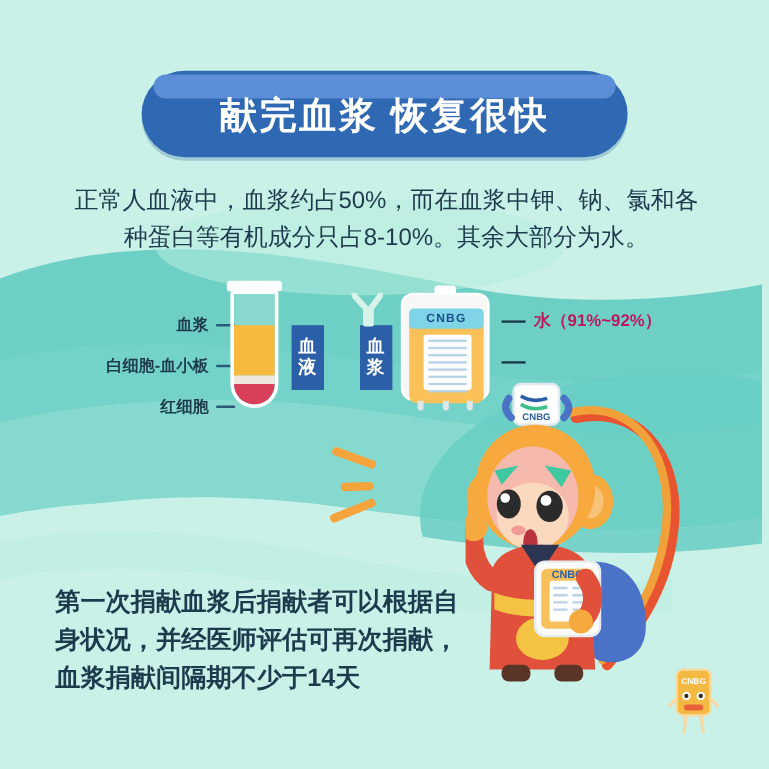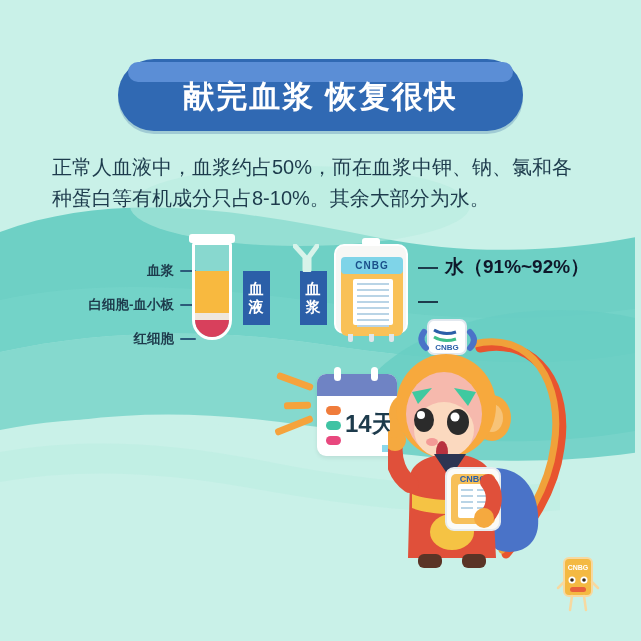--- a/index.html
+++ b/index.html
@@ -26,21 +26,21 @@
   }
   .title-pill .title-text{
     position:absolute;inset:0;display:flex;align-items:center;justify-content:center;
     color:#ffffff;font-size:31px;font-weight:bold;letter-spacing:2px;
     padding-top:4px;box-sizing:border-box;white-space:nowrap;
   }
 
   
   .intro{
     position:absolute;left:52px;top:152px;width:540px;
-    color:#1d3b4c;font-size:20px;line-height:31px;
+    color:#1d3b4c;font-size:20px;line-height:31px;text-align:center;
     font-weight:500;
   }
 
   
   .tube-labels{position:absolute;left:58px;top:256px;width:140px;text-align:right;}
   .tube-labels .lbl{
     color:#1d3b4c;font-size:13.5px;line-height:14px;font-weight:600;
     position:absolute;right:0;white-space:nowrap;
   }
   .lbl-dash{
@@ -93,21 +93,21 @@
   .bag .sheet{
     position:absolute;left:17px;top:33px;width:40px;height:46px;background:#ffffff;border-radius:2px;
   }
   .bag .sheet i{display:block;height:2px;background:#b9d4e6;margin:4px 4px 0 4px;}
   .bag .neck{position:absolute;left:28px;top:0;width:18px;height:8px;background:#ffffff;border-radius:3px;}
   .bag .port{position:absolute;top:96px;width:5px;height:8px;background:#dfe6ea;border-radius:0 0 2px 2px;}
 
   
   .comp{position:absolute;left:418px;top:250px;}
   .comp .row{
-    color:#0f172a;font-size:19px;font-weight:600;line-height:34px;white-space:nowrap;
+    color:#be185d;font-size:14px;font-weight:600;line-height:34px;white-space:nowrap;
   }
   .comp .dash{display:inline-block;width:20px;height:2px;background:#1d3b4c;
     vertical-align:middle;margin-right:7px;}
 
   
   .dashbox{
     position:absolute;left:62px;top:365px;width:195px;height:84px;
     border:2px dashed #ffffff;border-radius:14px;box-sizing:border-box;
   }
   .dashbox .txt{
@@ -244,31 +244,22 @@
     </div>
   </div>
 
 
   <div class="burst">
     <span class="b1"></span>
     <span class="b2"></span>
     <span class="b3"></span>
   </div>
 
-  <div class="calendar">
-    <div class="head"></div>
-    <div class="ring l"></div>
-    <div class="ring r"></div>
-    <div class="dot d1"></div>
-    <div class="dot d2"></div>
-    <div class="dot d3"></div>
-    <div class="days">14天</div>
-    <div class="corner"></div>
-  </div>
-
+
+  <div class="bottom-text">第一次捐献血浆后捐献者可以根据自身状况，并经医师评估可再次捐献，血浆捐献间隔期不少于14天</div>
 
   <svg class="mascot" viewBox="0 0 200 270">
 
     <path d="M92,30 C150,18 182,70 172,130 C166,176 140,210 118,236" stroke="#e8542f" stroke-width="9" fill="none" stroke-linecap="round"></path>
     <path d="M86,26 C144,12 176,66 166,128 C160,172 136,206 114,232" stroke="#f0a13a" stroke-width="7" fill="none" stroke-linecap="round"></path>
 
     <path d="M106,150 C140,150 152,180 150,208 C148,230 128,238 110,232 C96,226 94,184 106,150 Z" fill="#4a73c8"></path>
 
     <g>
       <rect x="40" y="2" width="38" height="34" rx="6" fill="#ffffff" stroke="#e2e8ef" stroke-width="2"></rect>

